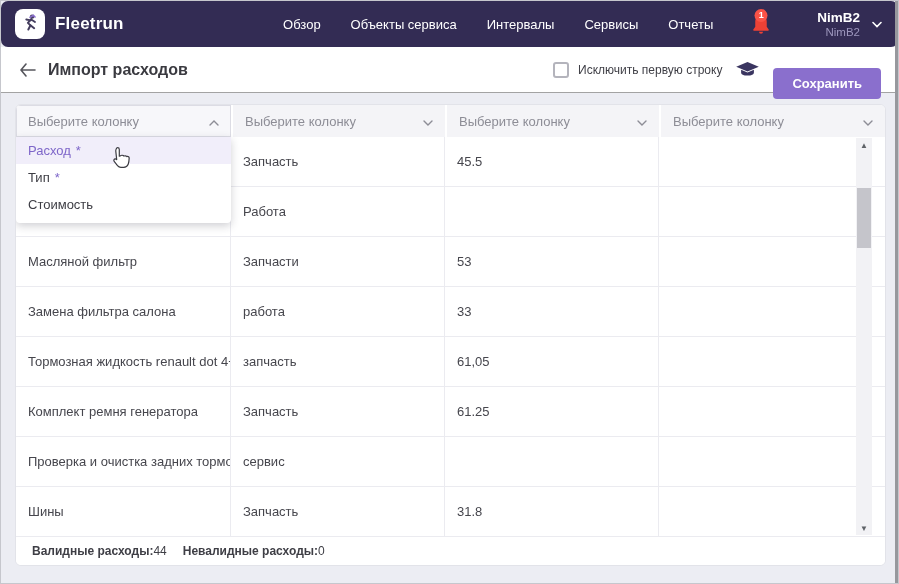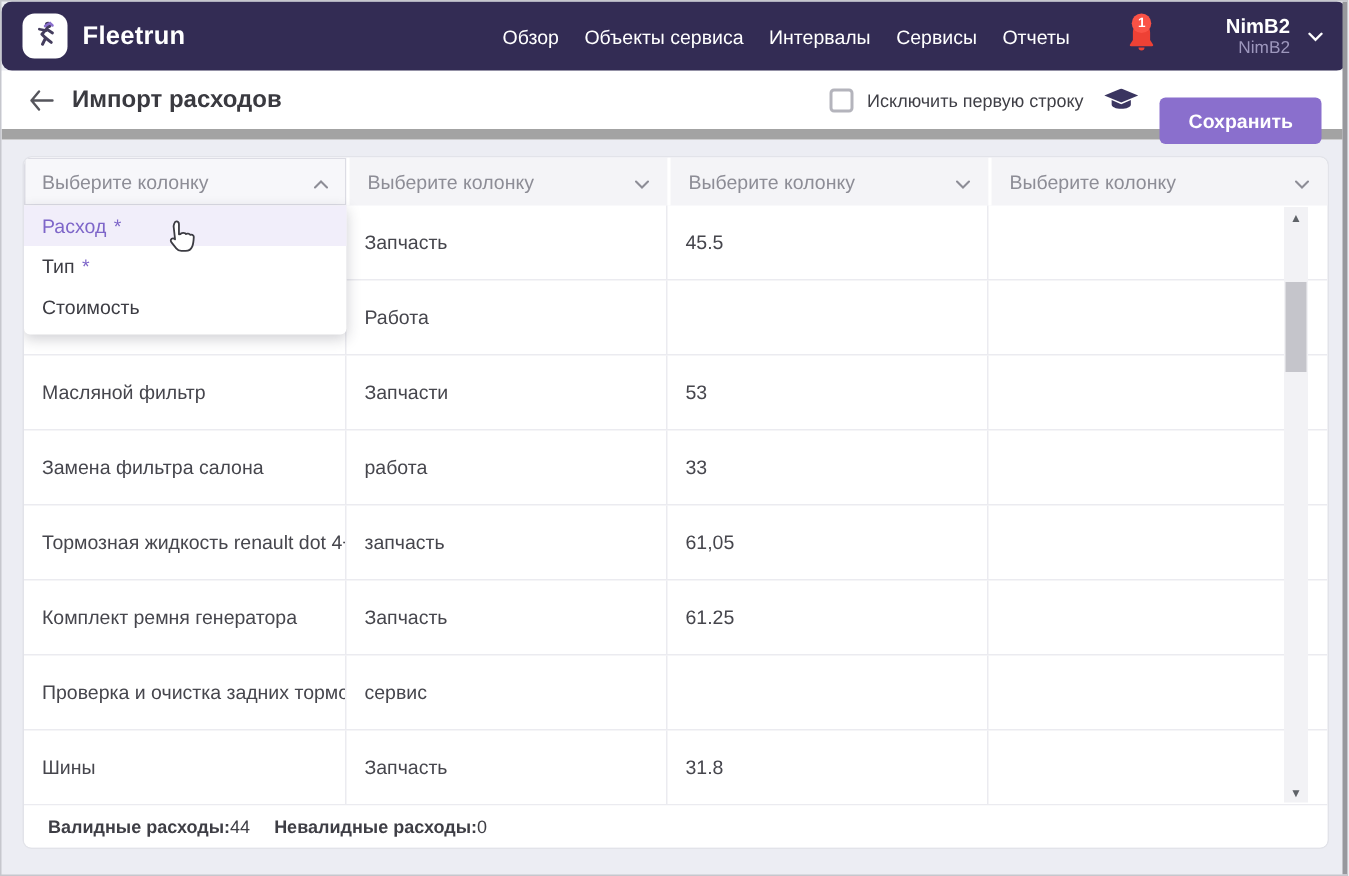--- a/index.html
+++ b/index.html
@@ -8,35 +8,35 @@
   .app { position:relative; width:899px; height:584px; background:#ecedf3; overflow:hidden;
          border:1px solid #c6c7cd; }
   .window-edge { position:absolute; right:0; top:0; bottom:0; width:3px; background:#97989d; z-index:50; }
 
   
   .topbar { position:absolute; top:0; left:0; right:0; height:46px; background:#332c54;
             display:flex; align-items:center; z-index:20;border-radius:7px; }
   .logo { width:30px; height:30px; background:#fff; border-radius:8px; margin:0 10px 0 14px;
           display:flex; align-items:center; justify-content:center; flex:0 0 auto; }
   .brand { color:#fff; font-size:17px; font-weight:bold; letter-spacing:.2px; }
-  .nav { display:flex; gap:17px; margin-left:auto; align-items:center; }
+  .nav { display:flex; gap:30px; margin-left:auto; align-items:center; }
   .nav-item { color:#fff; font-size:13px; cursor:pointer; white-space:nowrap; }
   .bell-wrap { position:relative; margin:0 46px 0 38px; width:20px; height:22px; flex:0 0 auto; }
   .badge { position:absolute; top:-4px; left:50%; transform:translateX(-50%);
            min-width:13px; height:13px; border-radius:7px; background:#fa5246;
            color:#fff; font-size:9px; font-weight:bold; display:flex; align-items:center;
            justify-content:center; line-height:13px; }
   .user { text-align:right; margin-right:8px; }
   .user-name { color:#fff; font-size:13.5px; font-weight:bold; }
   .user-account { color:#9d97bd; font-size:11.5px; margin-top:1px; }
   .user-chevron { margin-right:16px; margin-left:4px; display:flex; align-items:center; }
 
   
   .toolbar { position:absolute; top:46px; left:0; right:3px; height:46px; background:#fff;
-             border-bottom:7px solid #a3a3a3; display:flex; align-items:center; z-index:15; }
+             border-bottom:1px solid #a3a3a3; display:flex; align-items:center; z-index:15; }
   .back { margin-left:18px; display:flex; align-items:center; cursor:pointer; }
   .page-title { margin-left:12px; font-size:16px; font-weight:bold; color:#3a3a40; }
   .toolbar-right { margin-left:auto; display:flex; align-items:center; padding-right:14px; }
   .checkbox { width:16px; height:16px; border:2px solid #b4b4bc; border-radius:3px; background:#fff;
               cursor:pointer; flex:0 0 auto; }
   .exclude-label { font-size:12px; color:#3f3f46; margin:0 14px 0 9px; }
   .cap-wrap { margin-right:14px; display:flex; align-items:center; cursor:pointer; }
   .save-btn { background:#8a6fcd; color:#fff; font-size:13px; font-weight:bold; border:none;
               padding:8px 19px; border-radius:4px; cursor:pointer;margin-top:27px; }
 

